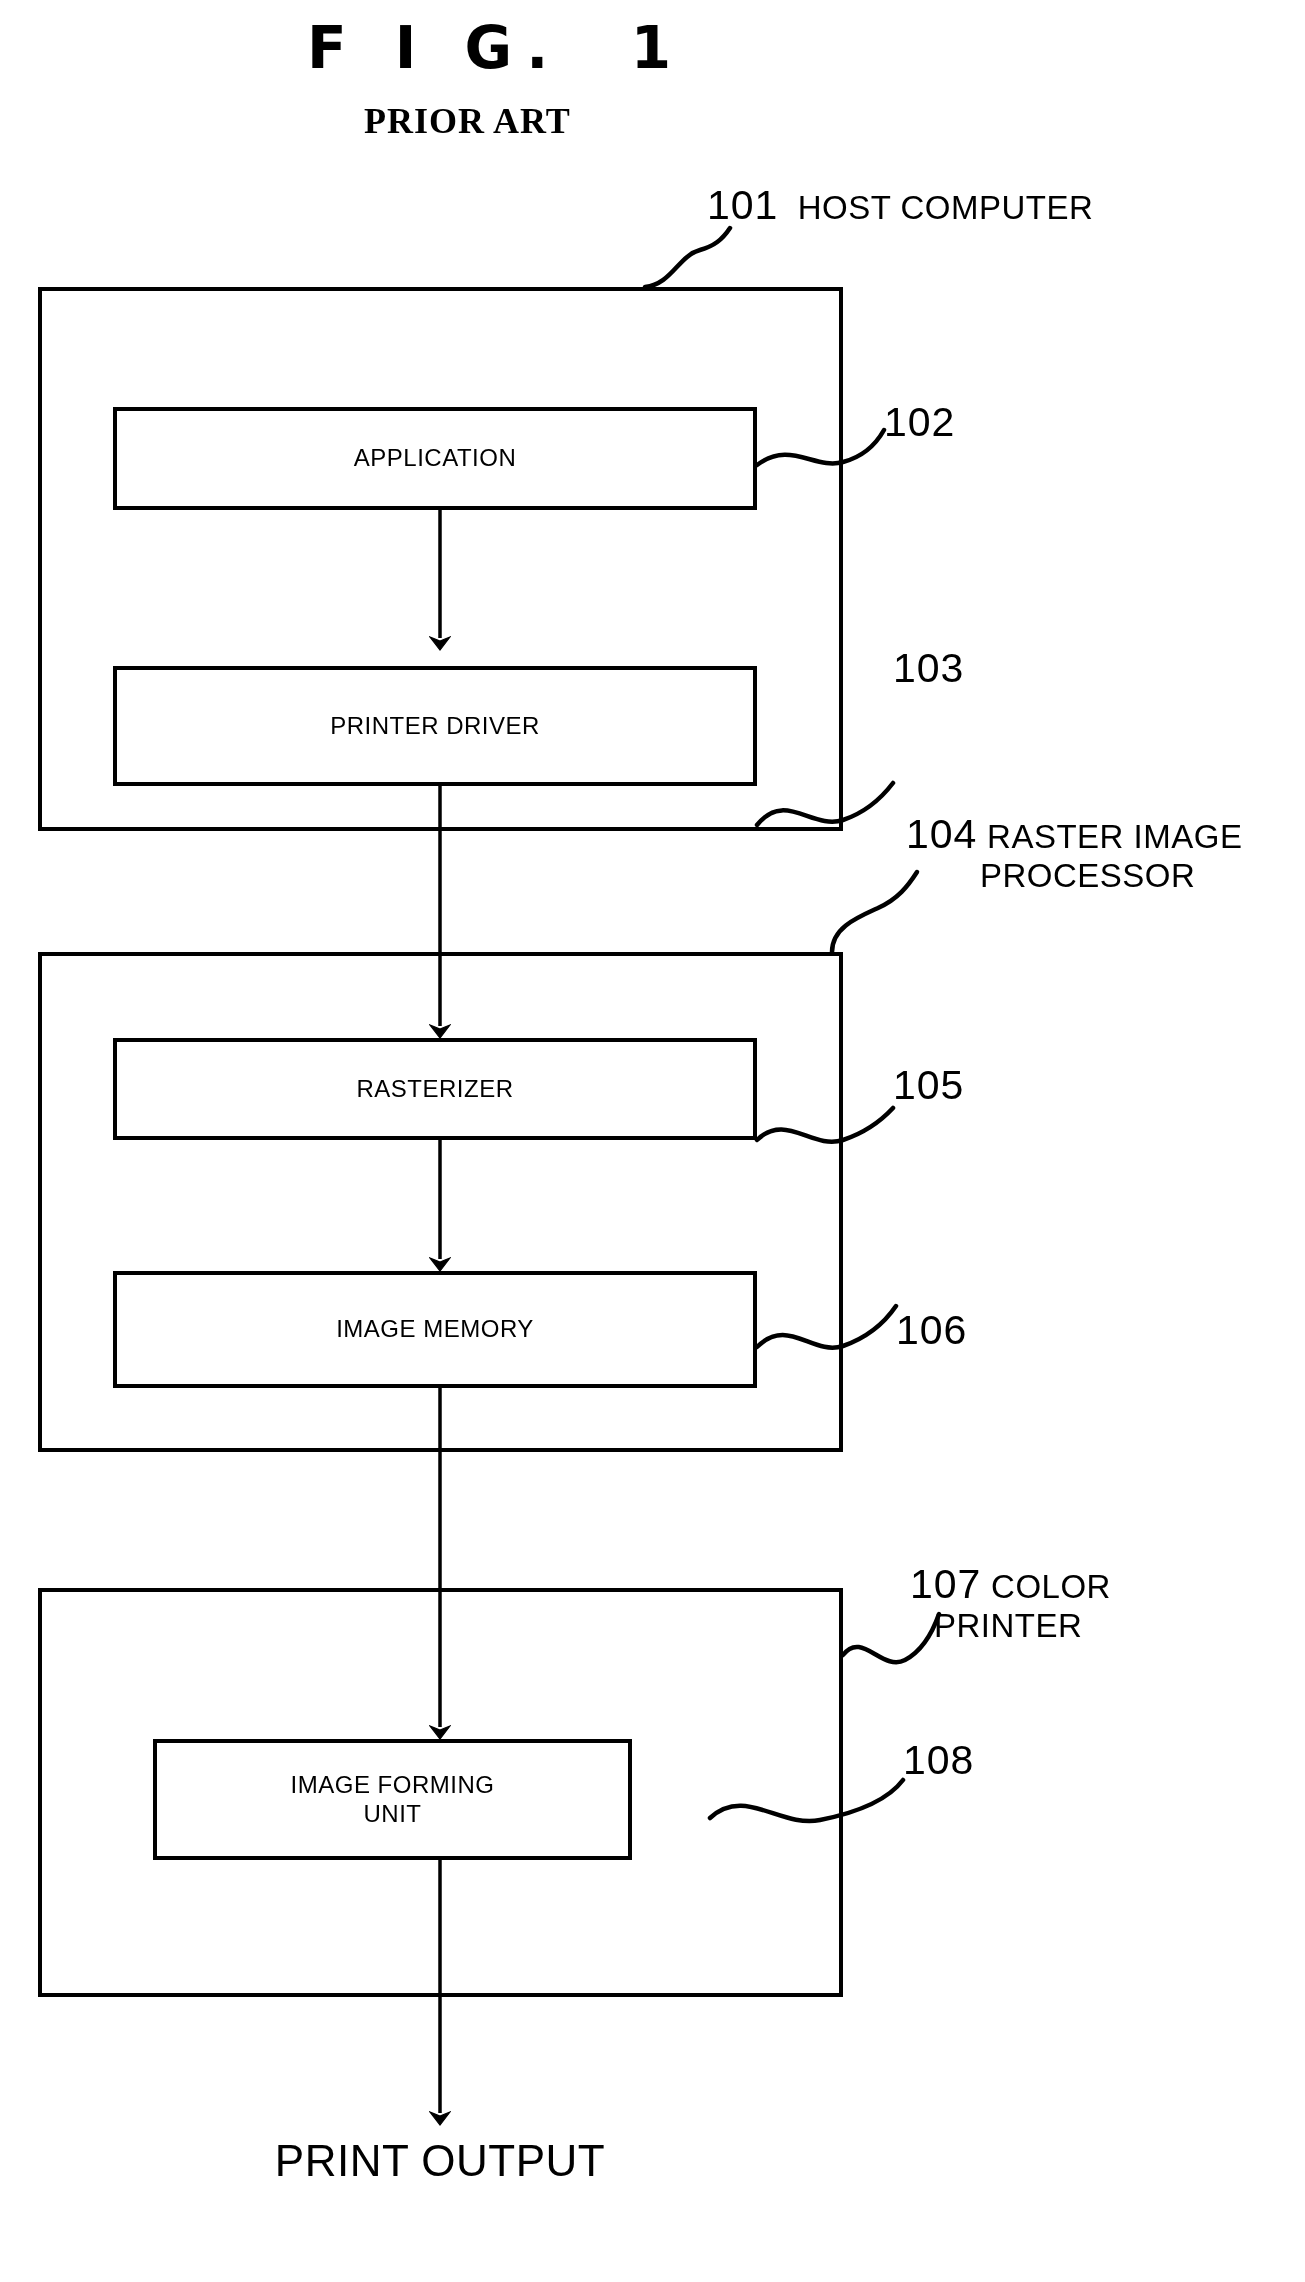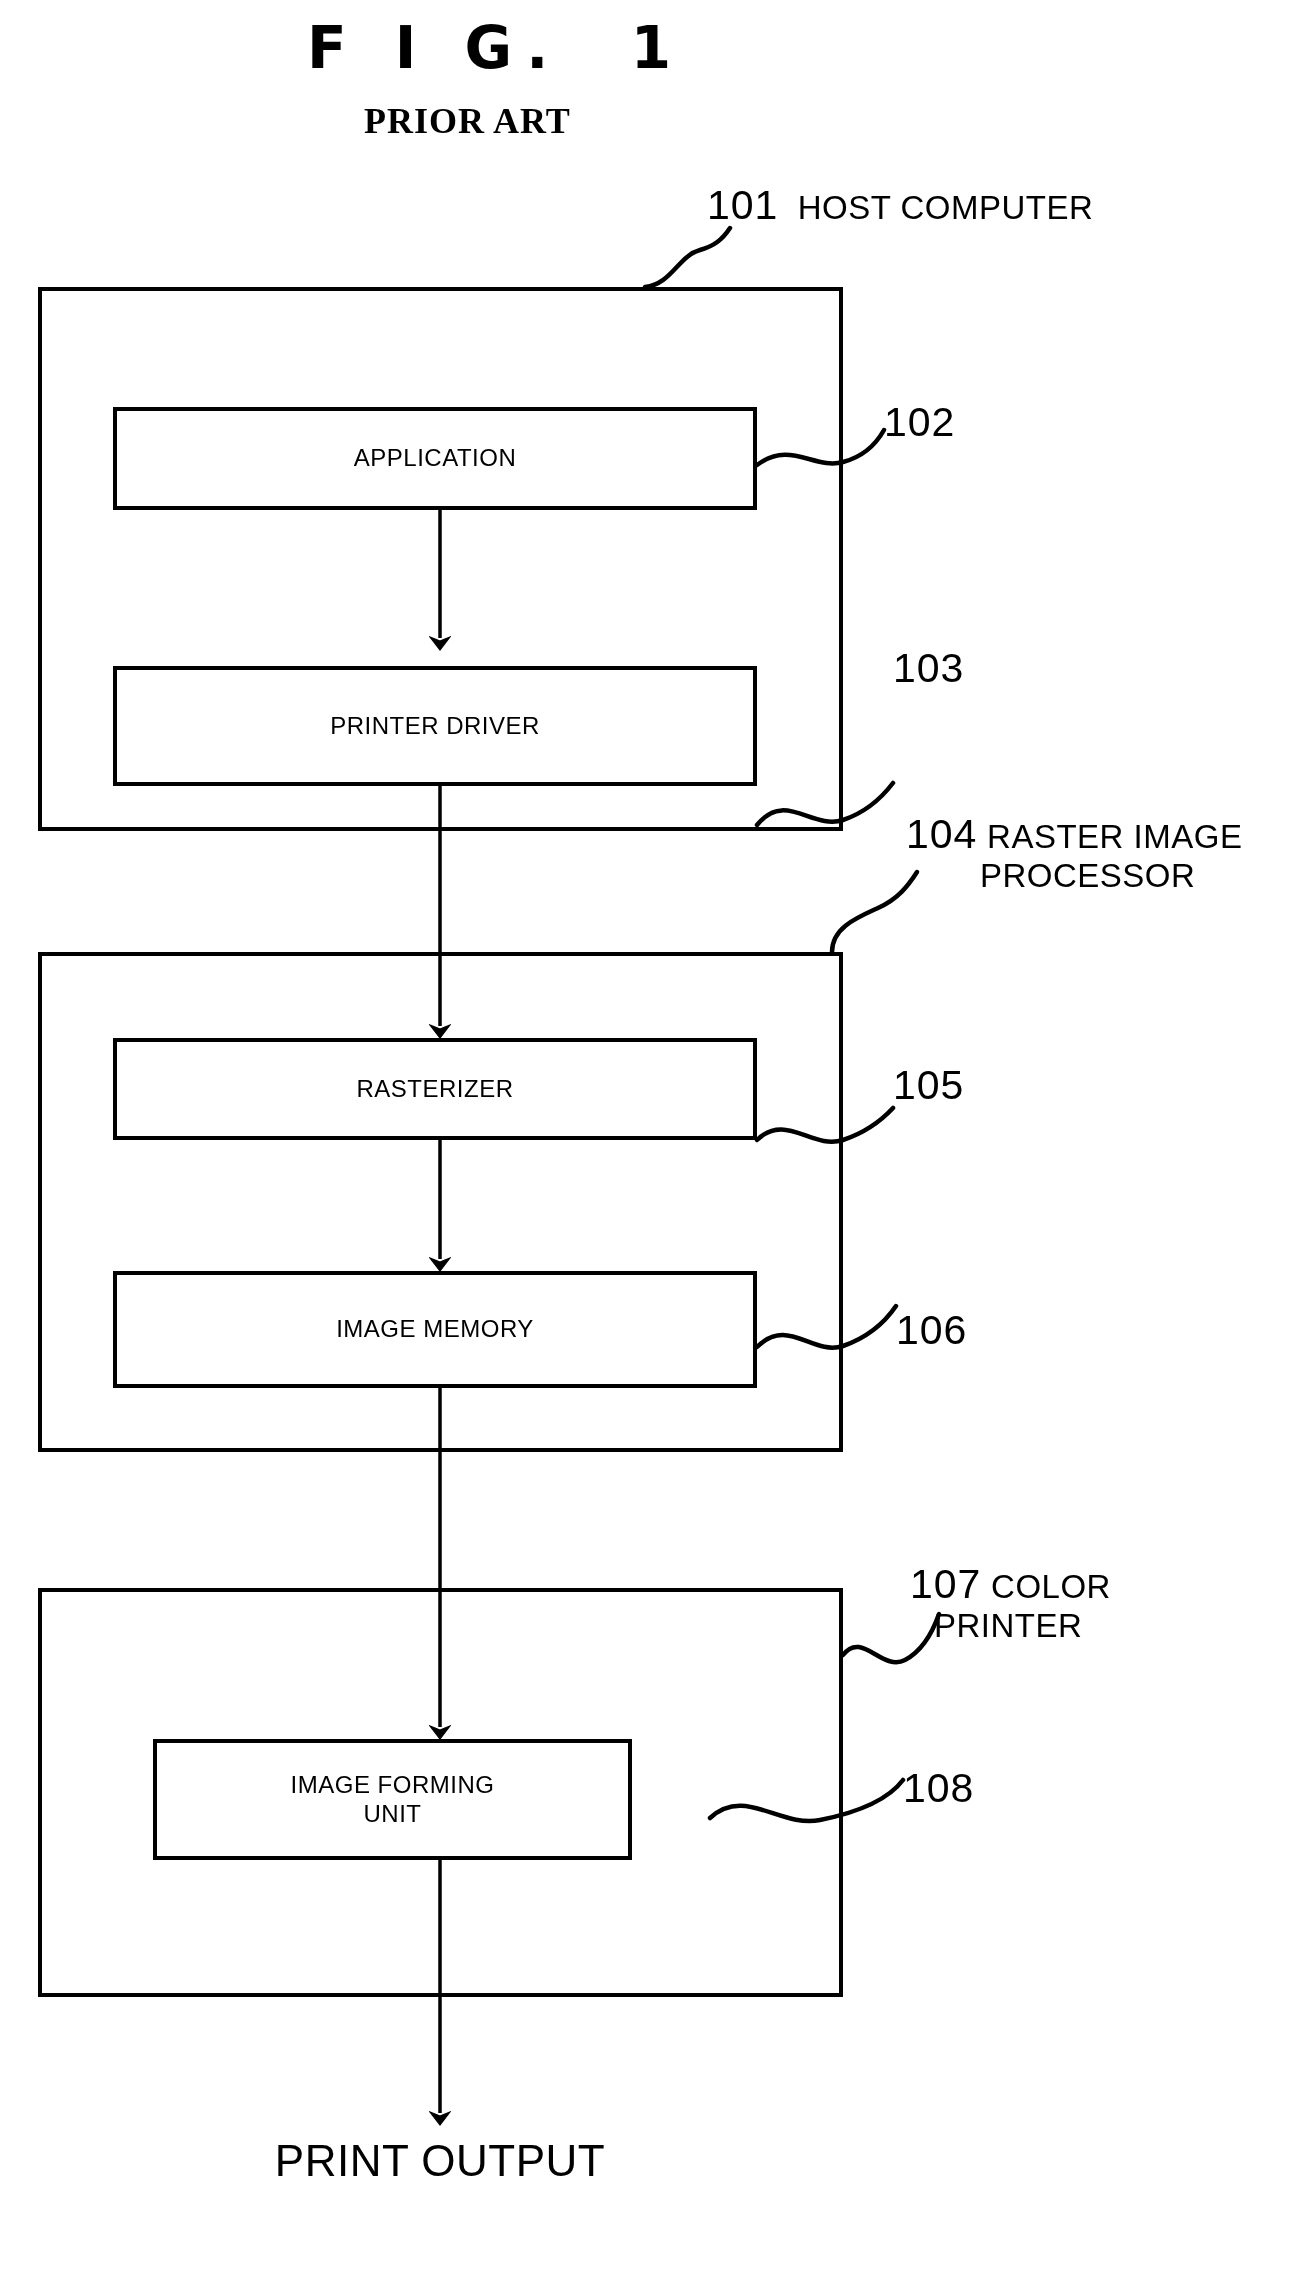--- a/index.html
+++ b/index.html
@@ -204,20 +204,20 @@
 
   <div class="ref" style="left:896px; top:1308px;">
     <span class="num">106</span>
   </div>
 
   <div class="ref two-line" style="left:878px; top:1562px;margin-left:32px;">
     <span class="num">107</span><span class="txt">&nbsp;</span><span class="txt">COLOR</span>
     <span class="line2 txt" style="padding-left:24px;">PRINTER</span>
   </div>
 
-  <div class="ref" style="left:903px; top:1738px;margin-top:28px;">
+  <div class="ref" style="left:903px; top:1738px;">
     <span class="num">108</span>
   </div>
 
   <div style="position:absolute; left:0; top:2136px; width:880px; text-align:center;
               font-family:Liberation Sans, sans-serif; font-size:44px; letter-spacing:0.5px;">PRINT OUTPUT</div>
 
 </div>
 
 </body></html>

